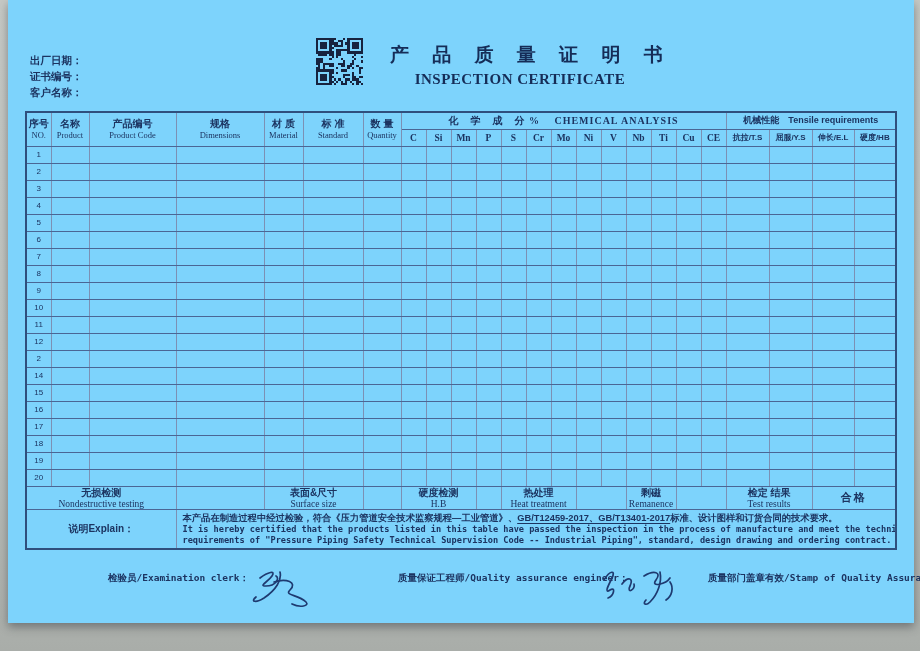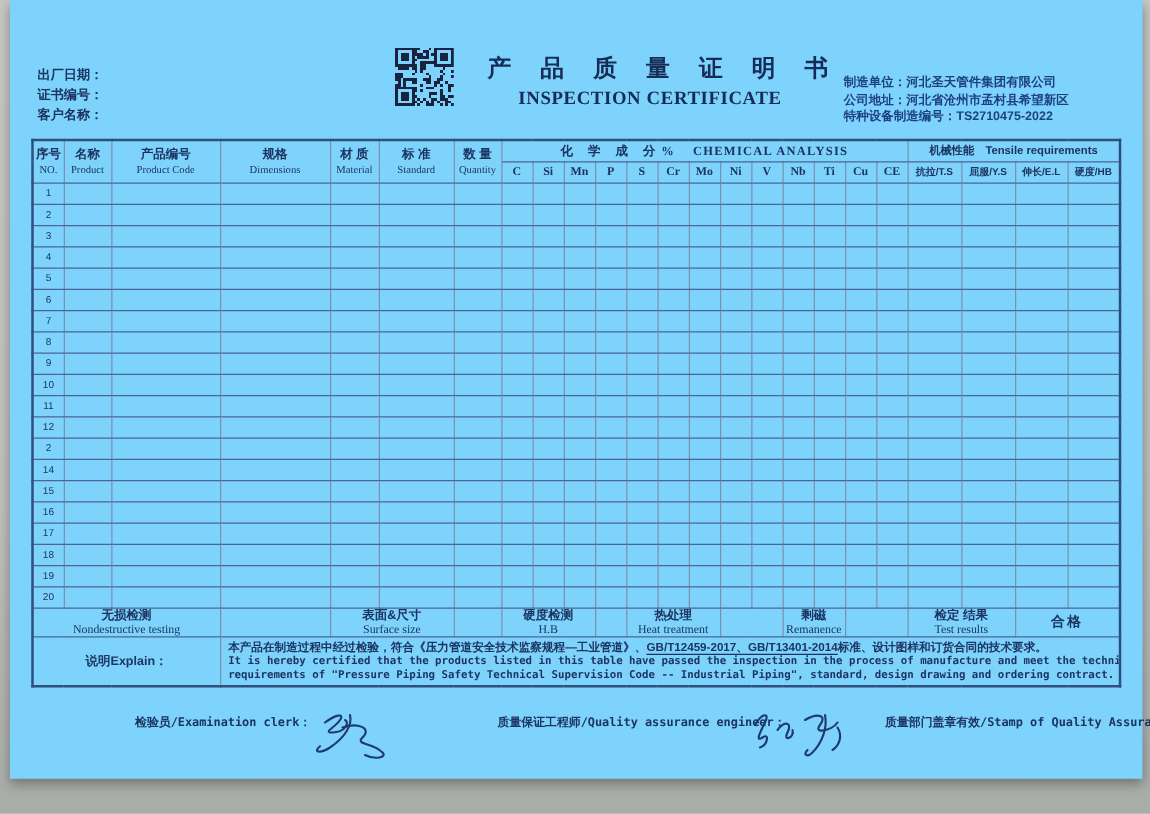--- a/index.html
+++ b/index.html
@@ -73,25 +73,20 @@
 
   <svg class="qr" viewBox="0 0 21 21" shape-rendering="crispEdges">
     <path id="qr-path" fill="#17233f" d="M0 0h1v1h-1zM1 0h1v1h-1zM2 0h1v1h-1zM3 0h1v1h-1zM4 0h1v1h-1zM5 0h1v1h-1zM6 0h1v1h-1zM7 0h1v1h-1zM8 0h1v1h-1zM12 0h1v1h-1zM14 0h1v1h-1zM15 0h1v1h-1zM16 0h1v1h-1zM17 0h1v1h-1zM18 0h1v1h-1zM19 0h1v1h-1zM20 0h1v1h-1zM0 1h1v1h-1zM6 1h1v1h-1zM7 1h1v1h-1zM10 1h1v1h-1zM11 1h1v1h-1zM14 1h1v1h-1zM20 1h1v1h-1zM0 2h1v1h-1zM2 2h1v1h-1zM3 2h1v1h-1zM4 2h1v1h-1zM6 2h1v1h-1zM7 2h1v1h-1zM8 2h1v1h-1zM9 2h1v1h-1zM11 2h1v1h-1zM13 2h1v1h-1zM14 2h1v1h-1zM16 2h1v1h-1zM17 2h1v1h-1zM18 2h1v1h-1zM20 2h1v1h-1zM0 3h1v1h-1zM2 3h1v1h-1zM3 3h1v1h-1zM4 3h1v1h-1zM6 3h1v1h-1zM8 3h1v1h-1zM9 3h1v1h-1zM10 3h1v1h-1zM11 3h1v1h-1zM14 3h1v1h-1zM16 3h1v1h-1zM17 3h1v1h-1zM18 3h1v1h-1zM20 3h1v1h-1zM0 4h1v1h-1zM2 4h1v1h-1zM3 4h1v1h-1zM4 4h1v1h-1zM6 4h1v1h-1zM7 4h1v1h-1zM14 4h1v1h-1zM16 4h1v1h-1zM17 4h1v1h-1zM18 4h1v1h-1zM20 4h1v1h-1zM0 5h1v1h-1zM6 5h1v1h-1zM9 5h1v1h-1zM10 5h1v1h-1zM11 5h1v1h-1zM12 5h1v1h-1zM13 5h1v1h-1zM14 5h1v1h-1zM20 5h1v1h-1zM0 6h1v1h-1zM1 6h1v1h-1zM2 6h1v1h-1zM3 6h1v1h-1zM4 6h1v1h-1zM5 6h1v1h-1zM6 6h1v1h-1zM7 6h1v1h-1zM9 6h1v1h-1zM10 6h1v1h-1zM14 6h1v1h-1zM15 6h1v1h-1zM16 6h1v1h-1zM17 6h1v1h-1zM18 6h1v1h-1zM19 6h1v1h-1zM20 6h1v1h-1zM1 7h1v1h-1zM2 7h1v1h-1zM3 7h1v1h-1zM4 7h1v1h-1zM6 7h1v1h-1zM7 7h1v1h-1zM9 7h1v1h-1zM10 7h1v1h-1zM17 7h1v1h-1zM7 8h1v1h-1zM9 8h1v1h-1zM16 8h1v1h-1zM20 8h1v1h-1zM0 9h1v1h-1zM1 9h1v1h-1zM2 9h1v1h-1zM6 9h1v1h-1zM11 9h1v1h-1zM17 9h1v1h-1zM0 10h1v1h-1zM1 10h1v1h-1zM2 10h1v1h-1zM12 10h1v1h-1zM16 10h1v1h-1zM20 10h1v1h-1zM0 11h1v1h-1zM1 11h1v1h-1zM3 11h1v1h-1zM4 11h1v1h-1zM5 11h1v1h-1zM6 11h1v1h-1zM7 11h1v1h-1zM10 11h1v1h-1zM11 11h1v1h-1zM12 11h1v1h-1zM15 11h1v1h-1zM16 11h1v1h-1zM1 12h1v1h-1zM3 12h1v1h-1zM6 12h1v1h-1zM7 12h1v1h-1zM11 12h1v1h-1zM12 12h1v1h-1zM14 12h1v1h-1zM15 12h1v1h-1zM18 12h1v1h-1zM0 13h1v1h-1zM1 13h1v1h-1zM3 13h1v1h-1zM9 13h1v1h-1zM14 13h1v1h-1zM16 13h1v1h-1zM19 13h1v1h-1zM20 13h1v1h-1zM0 14h1v1h-1zM1 14h1v1h-1zM2 14h1v1h-1zM3 14h1v1h-1zM4 14h1v1h-1zM5 14h1v1h-1zM6 14h1v1h-1zM7 14h1v1h-1zM11 14h1v1h-1zM12 14h1v1h-1zM13 14h1v1h-1zM19 14h1v1h-1zM0 15h1v1h-1zM6 15h1v1h-1zM7 15h1v1h-1zM9 15h1v1h-1zM16 15h1v1h-1zM19 15h1v1h-1zM0 16h1v1h-1zM2 16h1v1h-1zM3 16h1v1h-1zM4 16h1v1h-1zM6 16h1v1h-1zM12 16h1v1h-1zM13 16h1v1h-1zM14 16h1v1h-1zM16 16h1v1h-1zM0 17h1v1h-1zM2 17h1v1h-1zM3 17h1v1h-1zM4 17h1v1h-1zM6 17h1v1h-1zM7 17h1v1h-1zM12 17h1v1h-1zM16 17h1v1h-1zM17 17h1v1h-1zM19 17h1v1h-1zM20 17h1v1h-1zM0 18h1v1h-1zM2 18h1v1h-1zM3 18h1v1h-1zM4 18h1v1h-1zM6 18h1v1h-1zM8 18h1v1h-1zM10 18h1v1h-1zM13 18h1v1h-1zM14 18h1v1h-1zM16 18h1v1h-1zM17 18h1v1h-1zM18 18h1v1h-1zM0 19h1v1h-1zM6 19h1v1h-1zM7 19h1v1h-1zM9 19h1v1h-1zM11 19h1v1h-1zM13 19h1v1h-1zM15 19h1v1h-1zM18 19h1v1h-1zM19 19h1v1h-1zM0 20h1v1h-1zM1 20h1v1h-1zM2 20h1v1h-1zM3 20h1v1h-1zM4 20h1v1h-1zM5 20h1v1h-1zM6 20h1v1h-1zM8 20h1v1h-1zM11 20h1v1h-1zM12 20h1v1h-1zM13 20h1v1h-1zM16 20h1v1h-1zM18 20h1v1h-1zM20 20h1v1h-1z"></path>
   </svg>
 
   <div class="title-block">
     <div class="title-cn">产 品 质 量 证 明 书</div>
     <div class="title-en">INSPECTION CERTIFICATE</div>
   </div>
 
-  <div class="hdr-right">
-    <div>制造单位：河北圣天管件集团有限公司</div>
-    <div>公司地址：河北省沧州市孟村县希望新区</div>
-    <div>特种设备制造编号：TS2710475-2022</div>
-  </div>
 
   <table class="cert">
     <colgroup>
       <col style="width:25px">
         <col style="width:38px">
         <col style="width:87px">
         <col style="width:88px">
       <col style="width:39px">
         <col style="width:60px">
         <col style="width:38px">
@@ -717,21 +712,21 @@
         <td colspan="2"></td>
         <td colspan="2">
             <div class="cn1">检定 结果</div>
             <div class="en1">Test results</div>
           </td>
         <td colspan="2" class="pass">合格</td>
       </tr>
       <tr class="erow">
         <td colspan="3" class="explain-label">说明Explain：</td>
         <td colspan="21" class="explain-body">
-          <div class="exp-cn"><span>本产品在制造过程中经过检验，符合《压力管道安全技术监察规程—工业管道》、</span><u>GB/T12459-2017、GB/T13401-2014</u><span>标准、设计图样和订货合同的技术要求。</span></div>
+          <div class="exp-cn"><span>本产品在制造过程中经过检验，符合《压力管道安全技术监察规程—工业管道》、</span><u>GB/T12459-2017、GB/T13401-2017</u><span>标准、设计图样和订货合同的技术要求。</span></div>
           <div class="exp-en">It is hereby certified that the products listed in this table have passed the inspection in the process of manufacture and meet the technical</div>
           <div class="exp-en">requirements of "Pressure Piping Safety Technical Supervision Code -- Industrial Piping", standard, design drawing and ordering contract.</div>
         </td>
       </tr>
     </tbody>
   </table>
 
   <div class="sig-row">
     <span class="sig-label l1">检验员/Examination clerk：</span>
     <svg class="sig-svg s1" width="85" height="48" viewBox="0 0 85 48">

